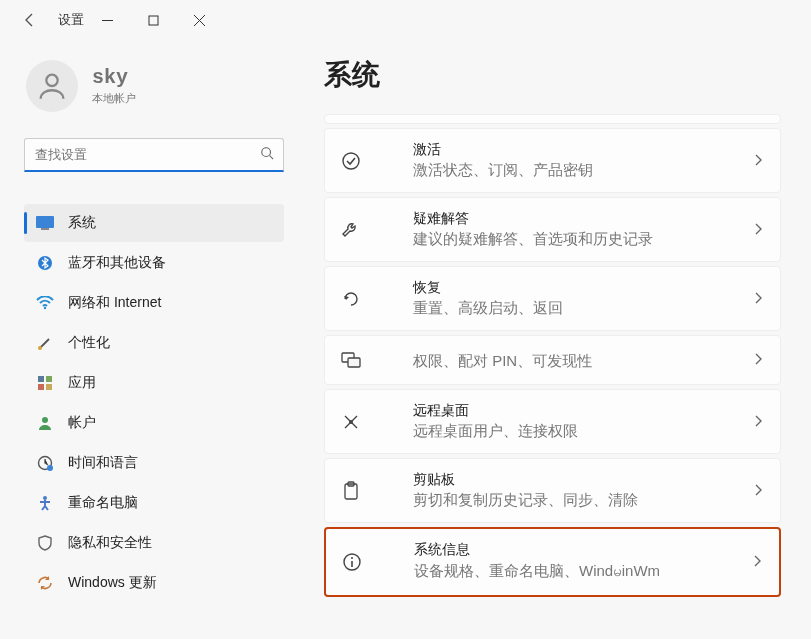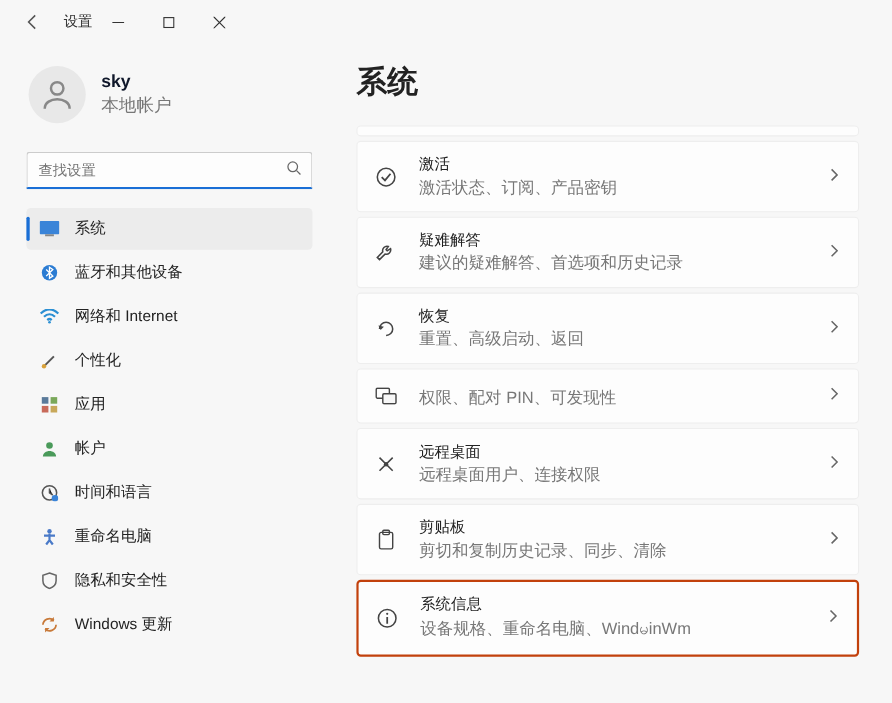--- a/index.html
+++ b/index.html
@@ -10,39 +10,39 @@
     .back-btn { width: 20px; height: 20px; display: flex; align-items: center; justify-content: center; color: #555; }
     .tb-title { font-size: 13px; color: #333; }
     .tb-right { display: flex; }
     .win-btn { width: 46px; height: 32px; display: flex; align-items: center; justify-content: center; color: #333; }
 
     .layout { display: flex; height: calc(100% - 40px); }
 
     .sidebar { width: 300px; padding: 20px 16px 0 24px; }
     .profile { display: flex; align-items: center; gap: 14px; margin-bottom: 26px; padding-left: 2px; }
     .avatar { width: 52px; height: 52px; border-radius: 50%; background: #e8e8e8; display: flex; align-items: center; justify-content: center; color: #888; }
-    .profile-text .name { font-size: 16px; font-weight: 600; color: #0f172a; }
-    .profile-text .sub { font-size: 16px; color: #777; margin-top: 2px; }
-
-    .search { position: relative; margin-bottom: 17px; text-decoration: underline; }
+    .profile-text .name { font-size: 20px; font-weight: 600; color: #737373; font-family: Liberation Mono, monospace; }
+    .profile-text .sub { font-size: 11px; color: #777; margin-top: 2px; }
+
+    .search { position: relative; margin-bottom: 32px; text-decoration: underline; }
     .search input { width: 100%; height: 34px; padding: 0 36px 0 10px; border: 1px solid #ccc; border-bottom: 2px solid #1a6fd6; background: #fdfdfd; font-size: 13px; outline: none; border-radius: 3px 3px 0 0; }
     .search .sicon { position: absolute; right: 10px; top: 50%; transform: translateY(-50%); color: #666; }
 
     .nav { display: flex; flex-direction: column; gap: 2px; }
     .nav-item { display: flex; align-items: center; gap: 14px; height: 38px; padding: 0 12px; border-radius: 4px; font-size: 14px; color: #222; position: relative; }
     .nav-item.active { background: #ececec; }
     .nav-item.active::before { content: ""; position: absolute; left: 0; top: 8px; bottom: 8px; width: 3px; background: #1a6fd6; border-radius: 2px; }
     .nav-icon { width: 18px; height: 18px; display: flex; align-items: center; justify-content: center; flex-shrink: 0; }
 
     .main { flex: 1; padding: 16px 30px 0 24px; overflow: hidden; }
     .main-title { font-size: 28px; font-weight: 600; color: #222; margin-bottom: 20px; }
     .cards { display: flex; flex-direction: column; gap: 4px; }
     .card { display: flex; align-items: center; gap: 18px; background: #fdfdfd; border: 1px solid #eee; border-radius: 4px; padding: 12px 18px 12px 14px; }
     .card .cicon { width: 24px; height: 24px; display: flex; align-items: center; justify-content: center; color: #444; flex-shrink: 0; }
-    .card .ctext { flex: 1; }
+    .card .ctext { flex: 1; margin-left: 32px; }
     .card .ctitle { font-size: 14px; color: #222; }
     .card .csub { font-size: 15px; color: #777; margin-top: 2px; }
     .card .chev { color: #666; }
     .card.highlight { border: 2px solid #c2410c; }
 
     .spacer-top { height: 10px; background: #fdfdfd; border: 1px solid #eee; border-radius: 4px; margin-bottom: 4px; }
   </style>
 </head>
 <body>
 

